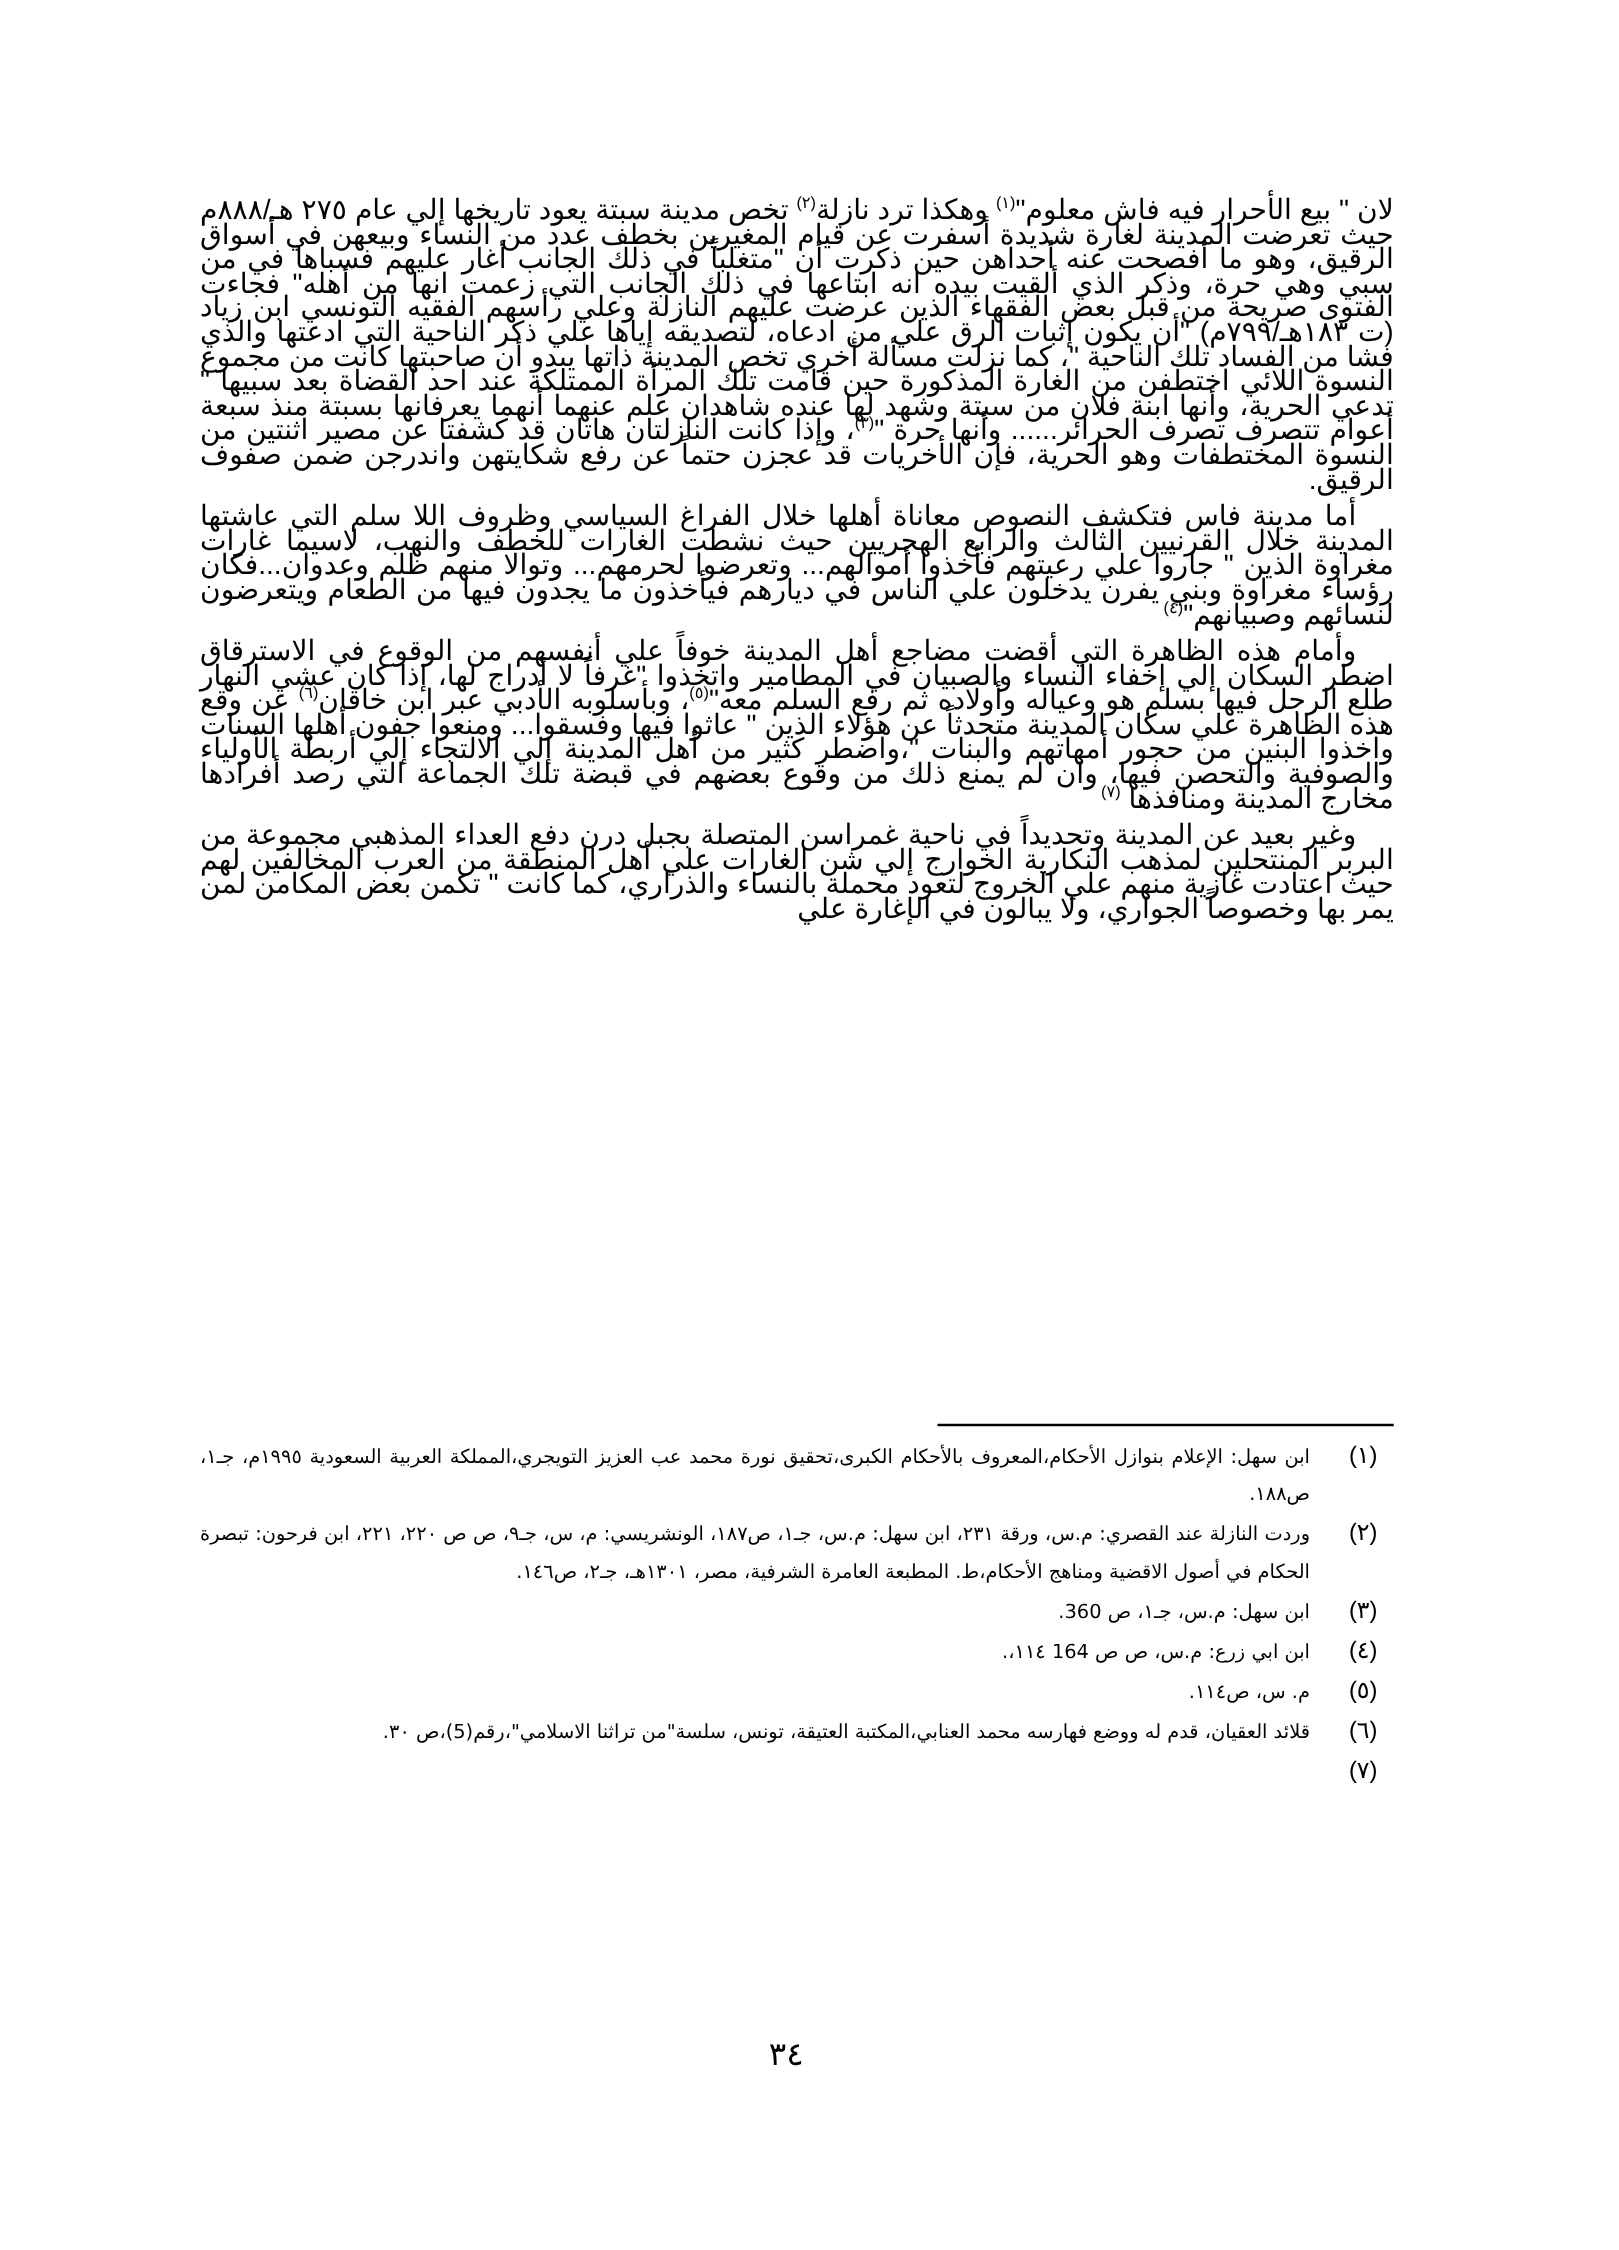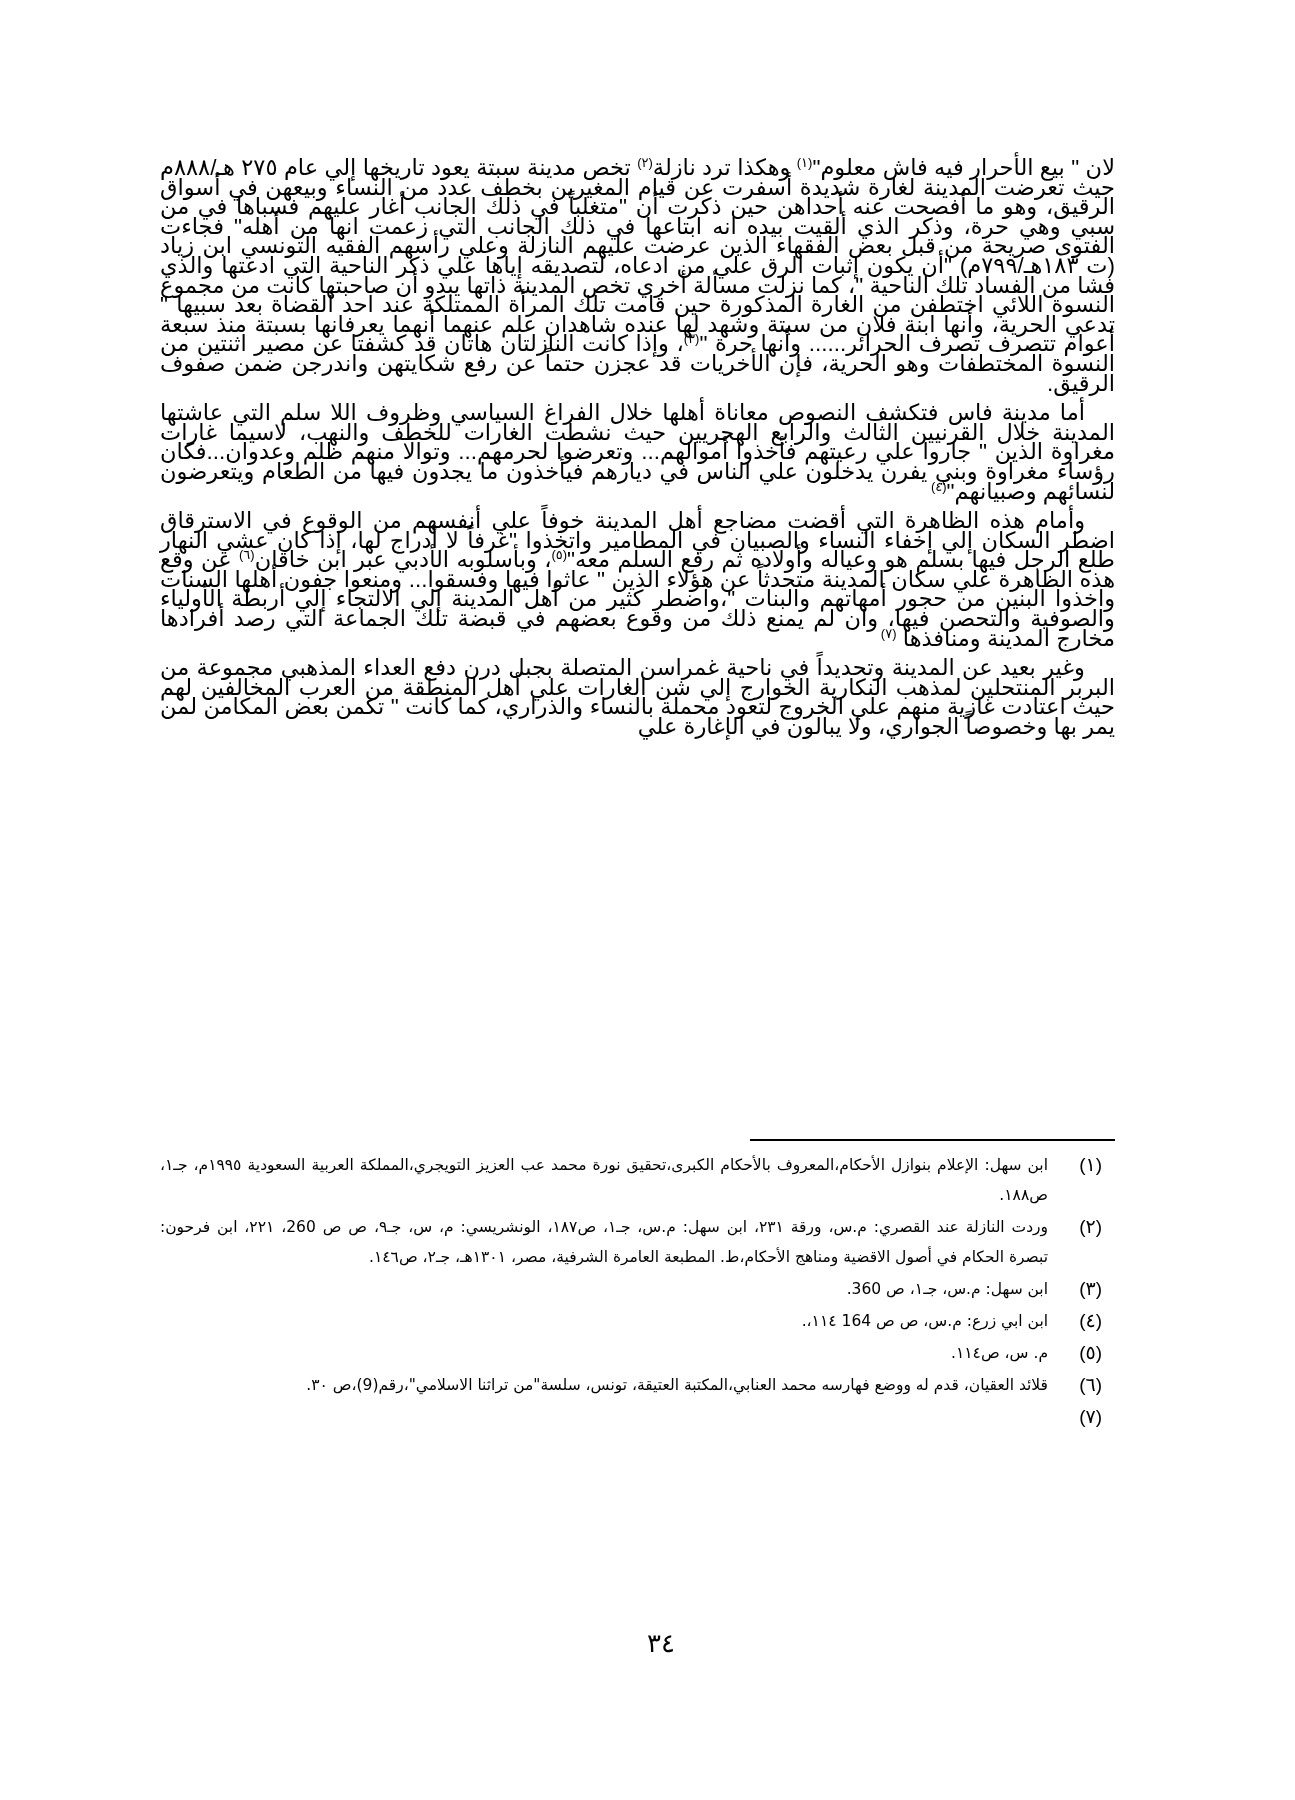--- a/index.html
+++ b/index.html
@@ -17,21 +17,21 @@
     .sep { position:absolute; left:750px; top:1139px; width:365px; height:0; border-top:2px solid #000; }
     .footnotes {
       position:absolute; left:160px; top:1150px; width:960px;
       direction:rtl;
       font-family:"DejaVu Sans", "Liberation Sans", sans-serif;
       font-size:15.5px; line-height:30px;
     }
     .fn { position:relative; padding-right:72px; text-align:justify; text-align-last:right; margin-bottom:2px; }
     .fn-num { position:absolute; right:18px; top:0; font-family:"Liberation Sans", sans-serif; font-size:19px; }
     .page-number {
-      position:absolute; left:615px; top:1628px; width:60px; text-align:right;
+      position:absolute; left:615px; top:1628px; width:60px; text-align:left;
       font-family:"Liberation Serif", "DejaVu Serif", serif; font-size:26px; direction:rtl;
     }
   </style>
 </head>
 <body>
 
 <div class="page">
   <div class="body-text">
     <p>لان " بيع الأحرار فيه فاش معلوم"<sup>(١)</sup> وهكذا ترد نازلة<sup>(٢)</sup> تخص مدينة سبتة يعود تاريخها إلي عام ٢٧٥ هـ/٨٨٨م حيث تعرضت المدينة لغارة شديدة أسفرت عن قيام المغيرين بخطف عدد من النساء وبيعهن في أسواق الرقيق، وهو ما أفصحت عنه أحداهن حين ذكرت أن "متغلباً في ذلك الجانب أغار عليهم فسباها في من سبي وهي حرة، وذكر الذي ألقيت بيده انه ابتاعها في ذلك الجانب التي زعمت انها من أهله" فجاءت الفتوى صريحة من قبل بعض الفقهاء الذين عرضت عليهم النازلة وعلي رأسهم الفقيه التونسي ابن زياد (ت ١٨٣هـ/٧٩٩م) "أن يكون إثبات الرق علي من ادعاه، لتصديقه إياها علي ذكر الناحية التي ادعتها والذي فشا من الفساد تلك الناحية "، كما نزلت مسألة أخري تخص المدينة ذاتها يبدو أن صاحبتها كانت من مجموع النسوة اللائي اختطفن من الغارة المذكورة حين قامت تلك المرأة الممتلكة عند احد القضاة بعد سبيها " تدعي الحرية، وأنها ابنة فلان من سبتة وشهد لها عنده شاهدان علم عنهما أنهما يعرفانها بسبتة منذ سبعة أعوام تتصرف تصرف الحرائر...... وأنها حرة "<sup>(٣)</sup>، وإذا كانت النازلتان هاتان قد كشفتا عن مصير اثنتين من النسوة المختطفات وهو الحرية، فإن الأخريات قد عجزن حتماً عن رفع شكايتهن واندرجن ضمن صفوف الرقيق.</p>
     <p class="indent">أما مدينة فاس فتكشف النصوص معاناة أهلها خلال الفراغ السياسي وظروف اللا سلم التي عاشتها المدينة خلال القرنيين الثالث والرابع الهجريين حيث نشطت الغارات للخطف والنهب، لاسيما غارات مغراوة الذين " جاروا علي رعيتهم فأخذوا أموالهم... وتعرضوا لحرمهم... وتوالا منهم ظلم وعدوان...فكان رؤساء مغراوة وبني يفرن يدخلون علي الناس في ديارهم فيأخذون ما يجدون فيها من الطعام ويتعرضون لنسائهم وصبيانهم"<sup>(٤)</sup></p>
@@ -41,37 +41,37 @@
 
   <div class="sep"></div>
 
   <div class="footnotes">
     <div class="fn">
       <span class="fn-num">(١)</span>
       <span>ابن سهل: الإعلام بنوازل الأحكام،المعروف بالأحكام الكبرى،تحقيق نورة محمد عب العزيز التويجري،المملكة العربية السعودية ١٩٩٥م، جـ١، ص١٨٨.</span>
     </div>
     <div class="fn">
       <span class="fn-num">(٢)</span>
-      <span>وردت النازلة عند القصري: م.س، ورقة ٢٣١، ابن سهل: م.س، جـ١، ص١٨٧، الونشريسي: م، س، جـ٩، ص ص 260، ٢٢١، ابن فرحون: تبصرة الحكام في أصول الاقضية ومناهج الأحكام،ط. المطبعة العامرة الشرفية، مصر، ١٣٠١هـ، جـ٢، ص١٤٦.</span>
+      <span>وردت النازلة عند القصري: م.س، ورقة ٢٣١، ابن سهل: م.س، جـ١، ص١٨٧، الونشريسي: م، س، جـ٩، ص ص ٢٢٠، ٢٢١، ابن فرحون: تبصرة الحكام في أصول الاقضية ومناهج الأحكام،ط. المطبعة العامرة الشرفية، مصر، ١٣٠١هـ، جـ٢، ص١٤٦.</span>
     </div>
     <div class="fn">
       <span class="fn-num">(٣)</span>
       <span>ابن سهل: م.س، جـ١، ص 360.</span>
     </div>
     <div class="fn">
       <span class="fn-num">(٤)</span>
       <span>ابن ابي زرع: م.س، ص ص 164 ١١٤،.</span>
     </div>
     <div class="fn">
       <span class="fn-num">(٥)</span>
       <span>م. س، ص١١٤.</span>
     </div>
     <div class="fn">
       <span class="fn-num">(٦)</span>
-      <span>قلائد العقيان، قدم له ووضع فهارسه محمد العنابي،المكتبة العتيقة، تونس، سلسة"من تراثنا الاسلامي"،رقم(9)،ص ٣٠.</span>
+      <span>قلائد العقيان، قدم له ووضع فهارسه محمد العنابي،المكتبة العتيقة، تونس، سلسة"من تراثنا الاسلامي"،رقم(5)،ص ٣٠.</span>
     </div>
     <div class="fn">
       <span class="fn-num">(٧)</span>
     </div>
   </div>
 
   <div class="page-number">٣٤</div>
 </div>
 
 </body></html>

